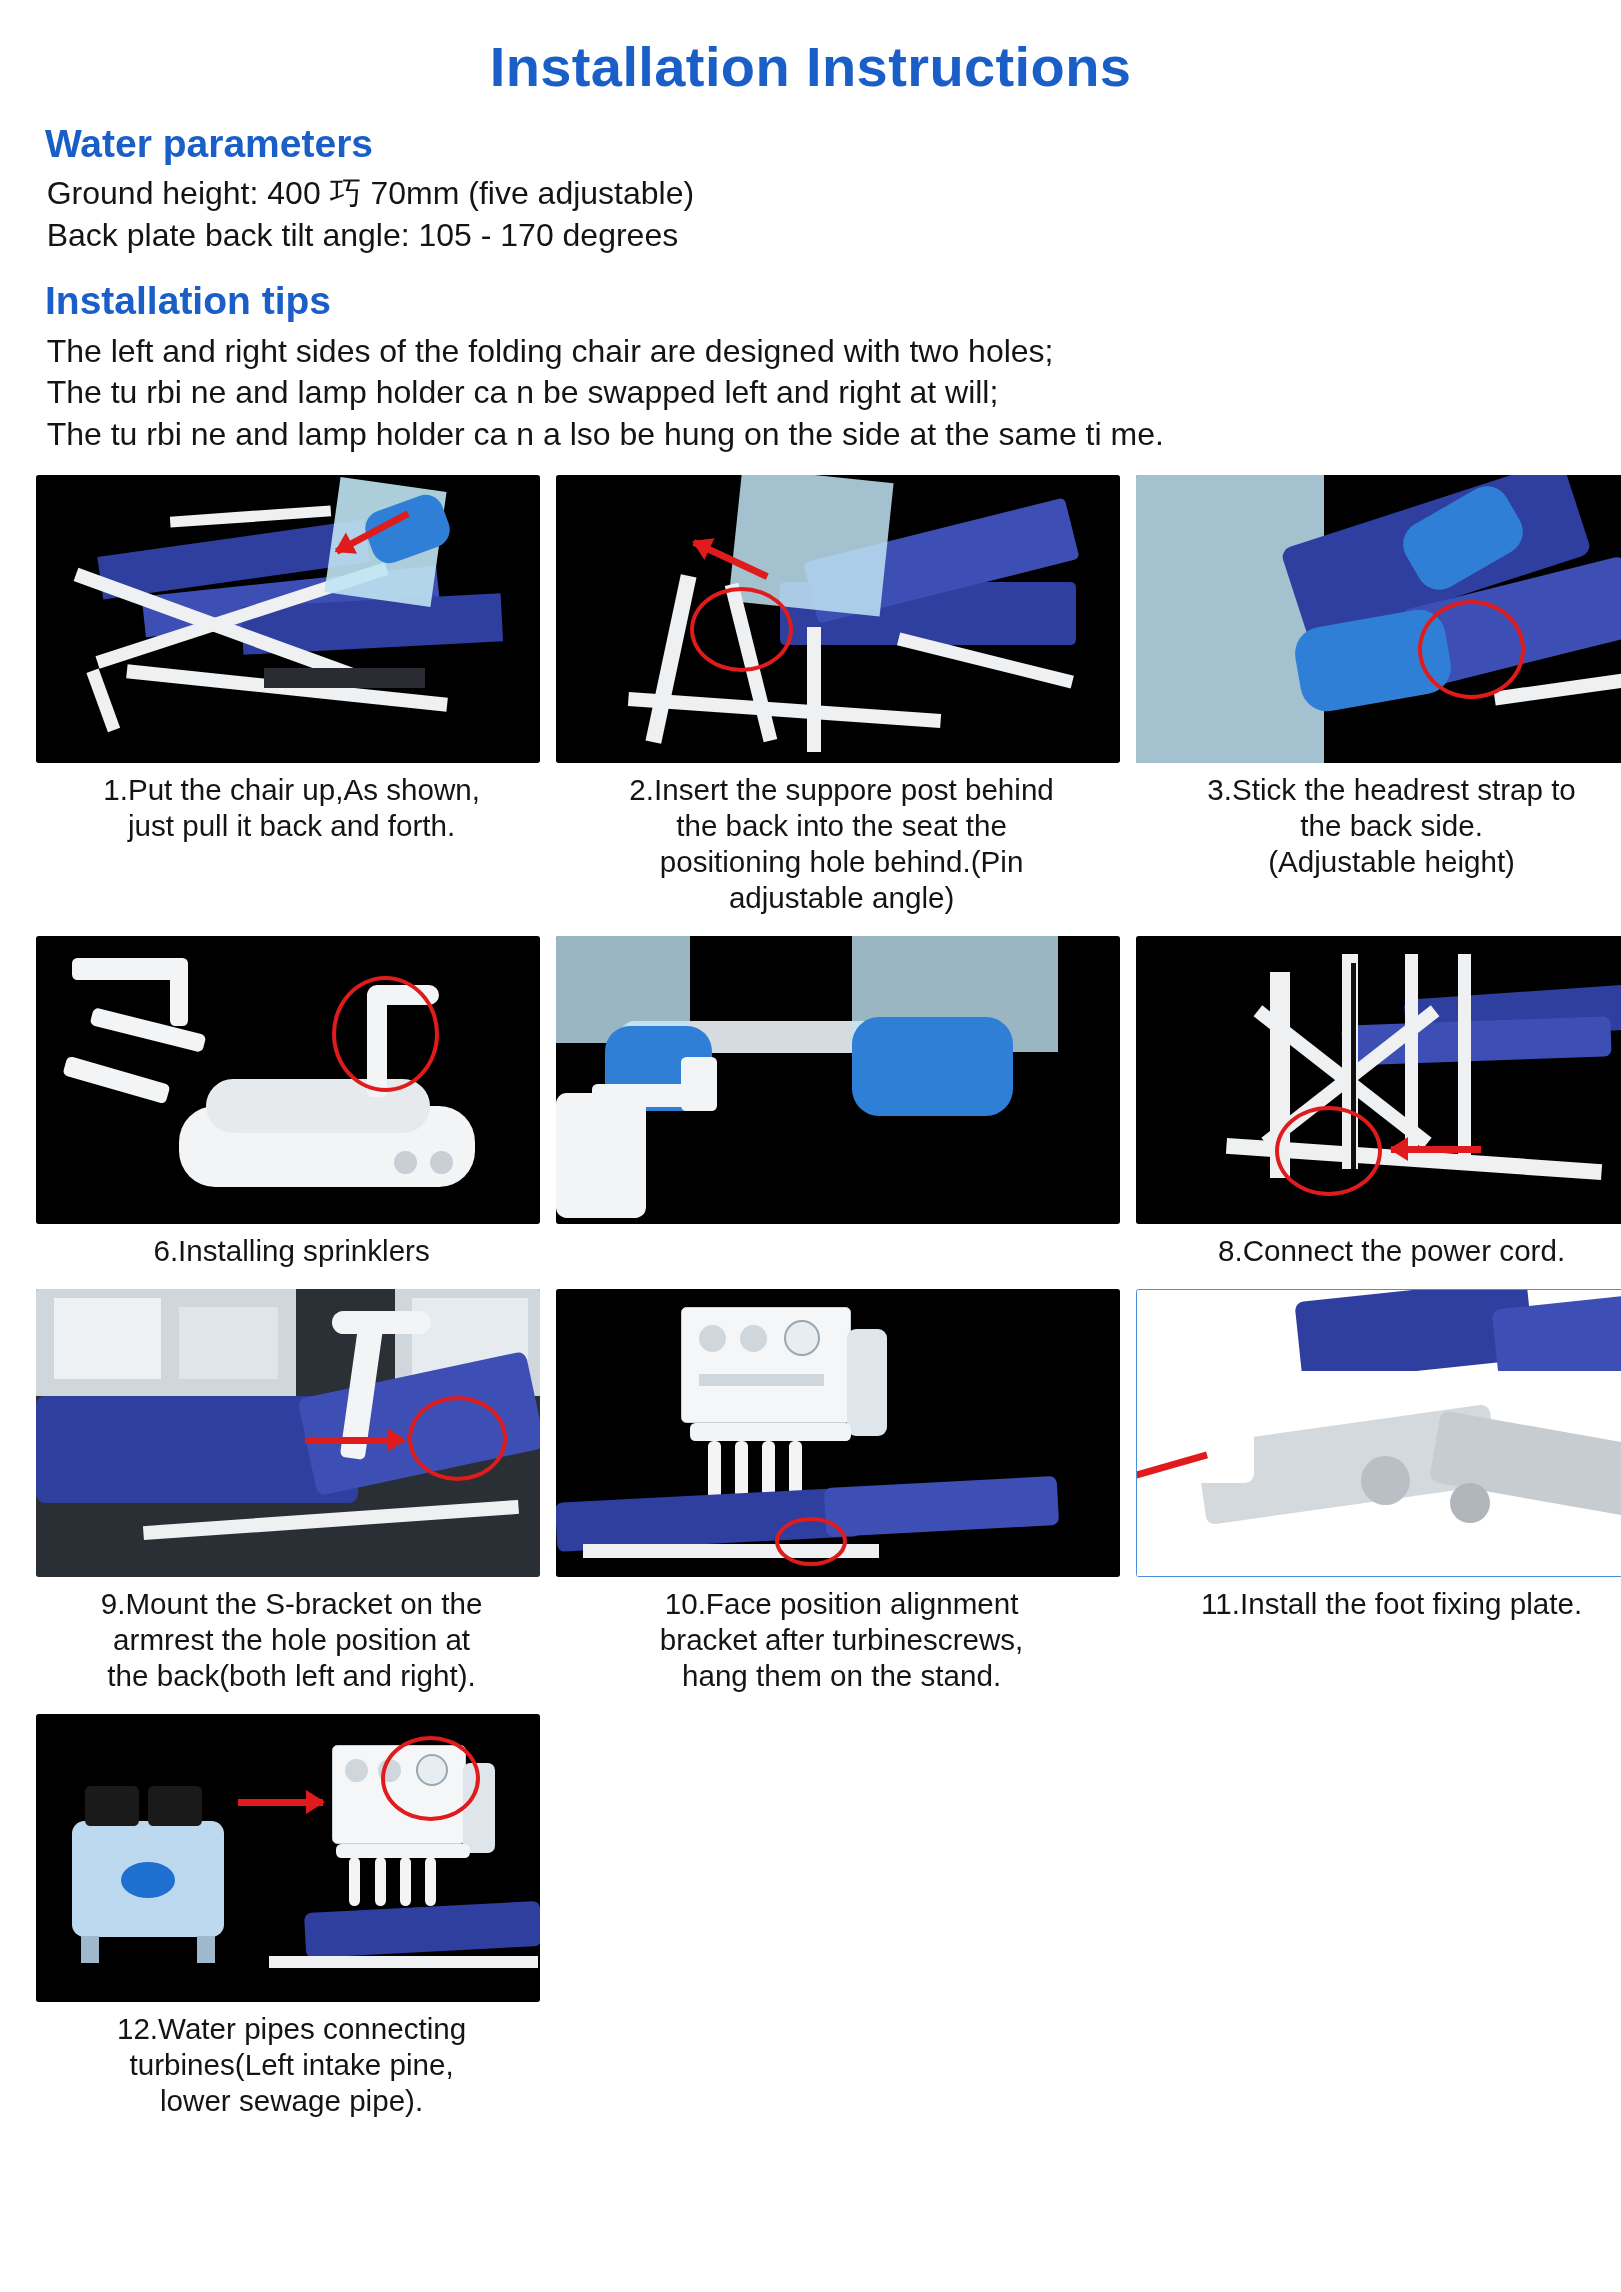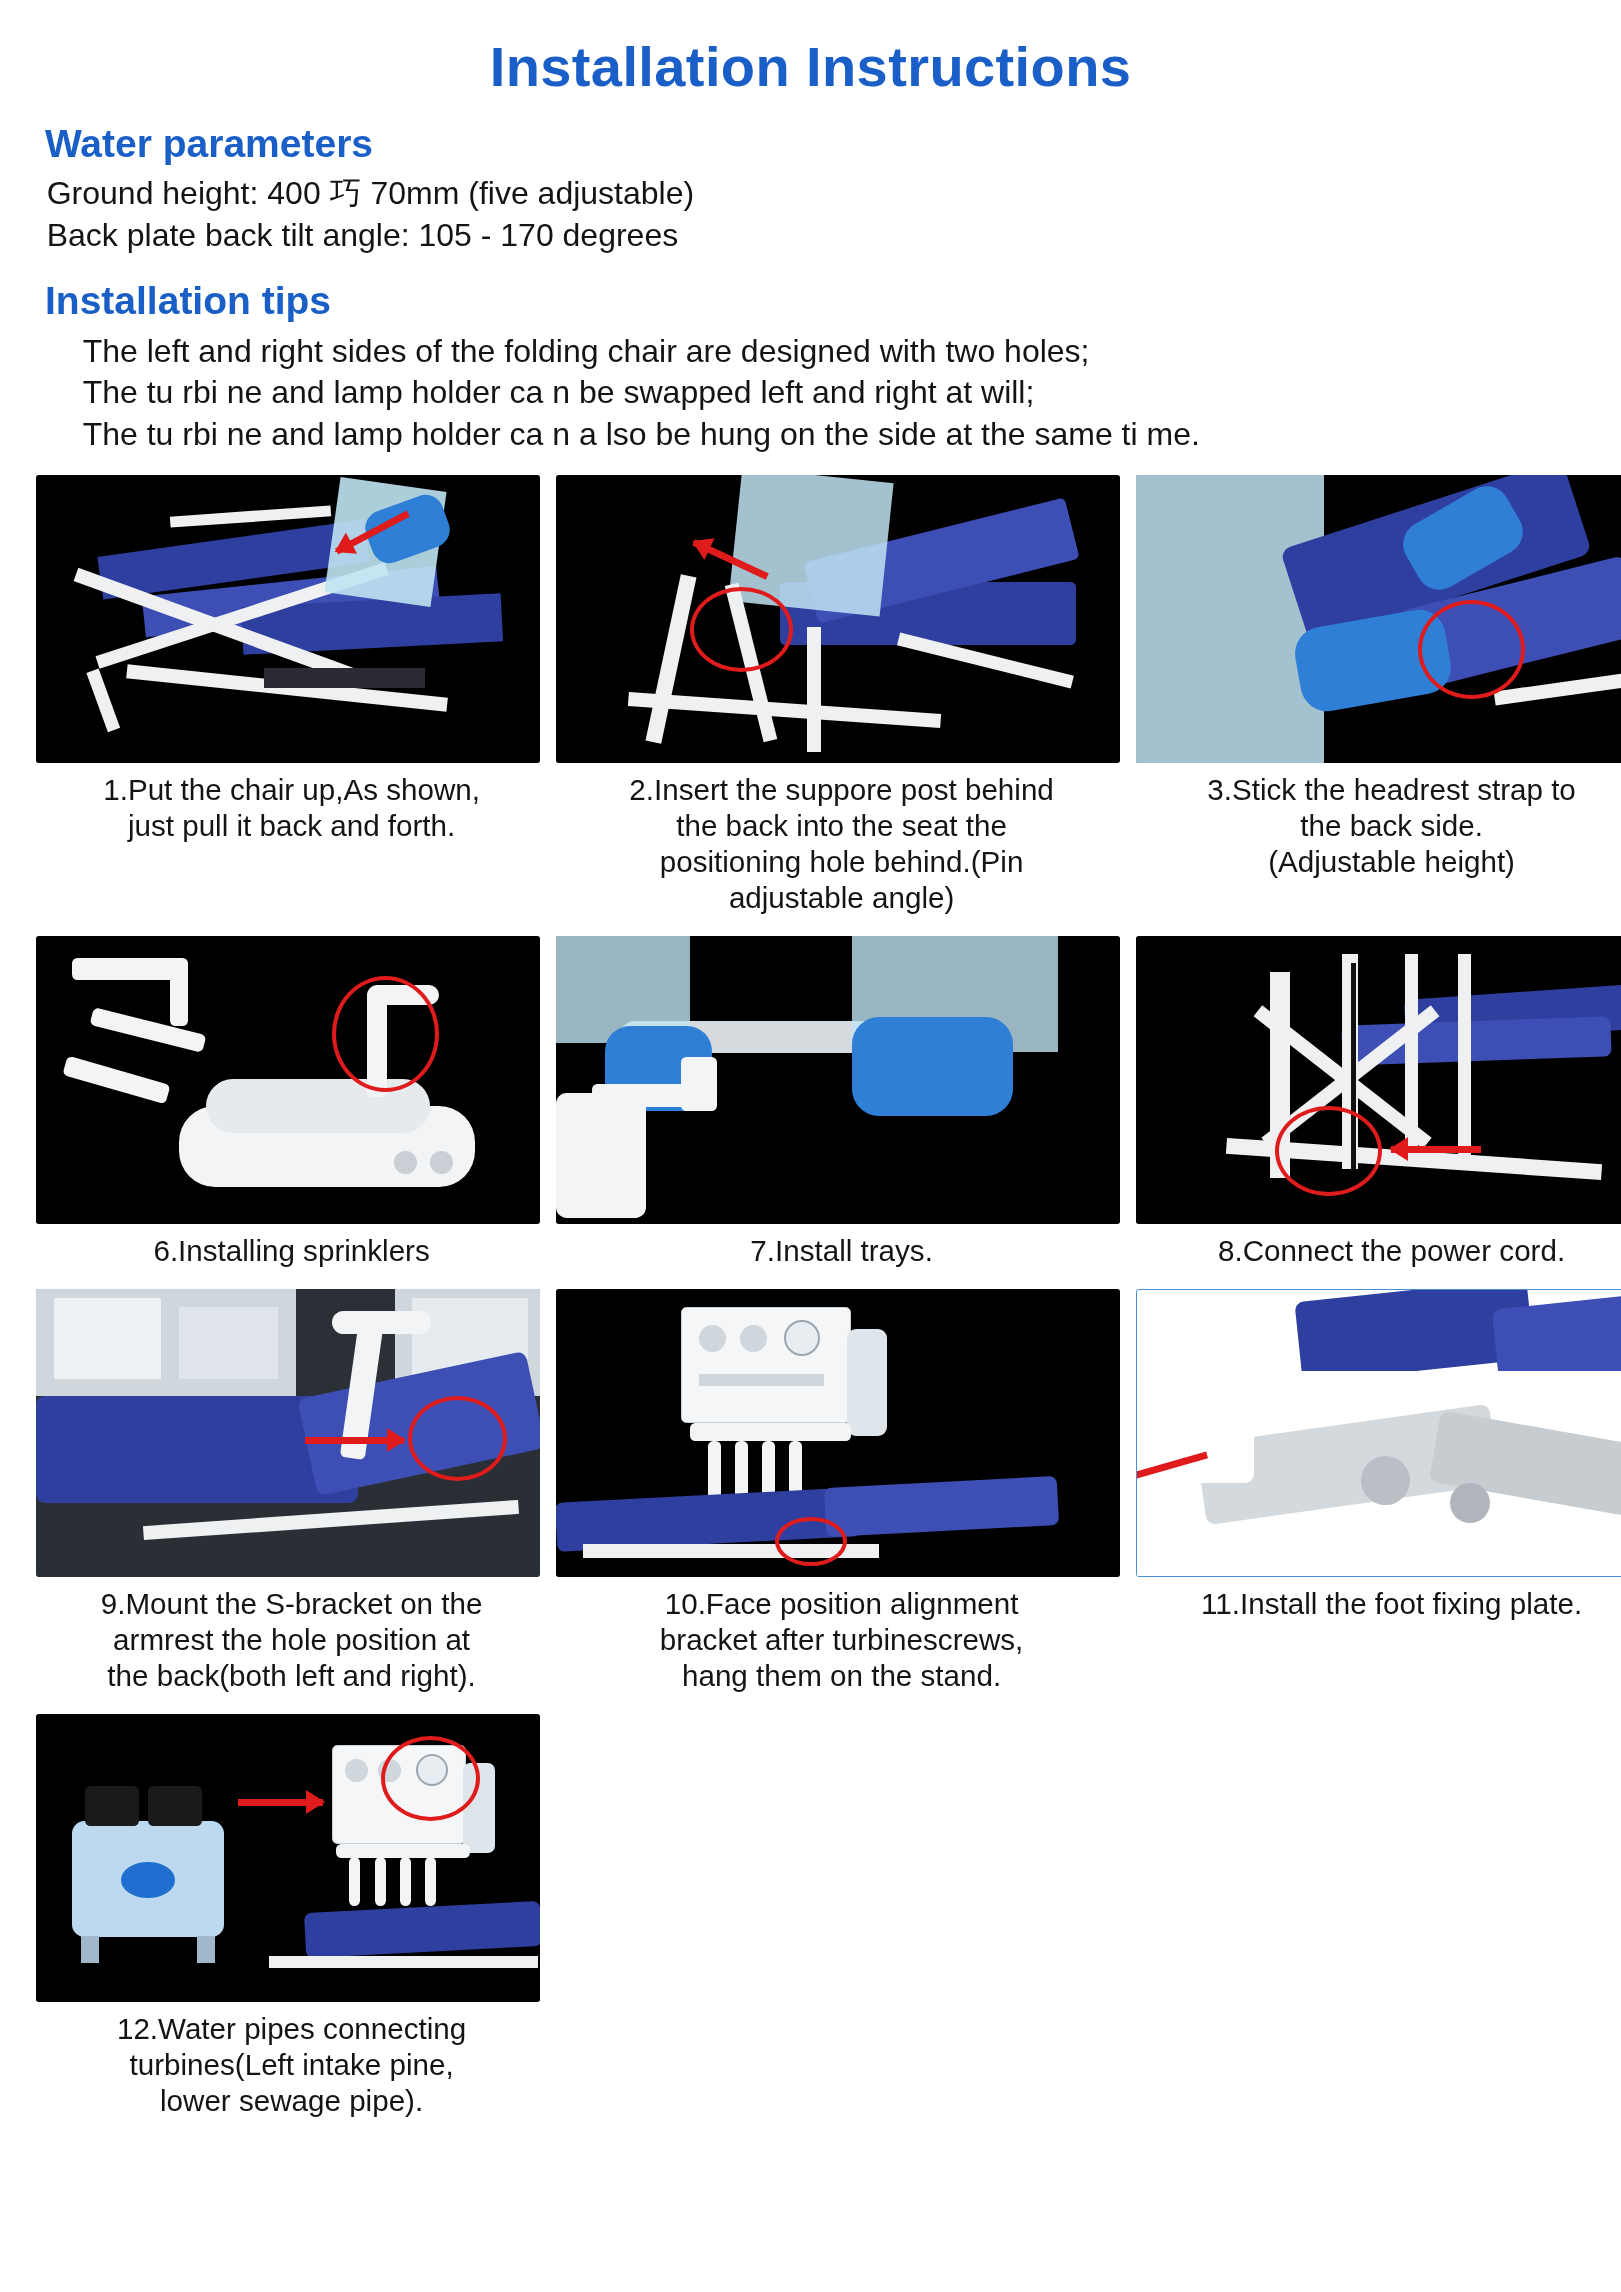--- a/index.html
+++ b/index.html
@@ -36,21 +36,21 @@
     line-height: 1.30;
   }
   .param-row {
     display: flex;
     white-space: pre;
   }
   .param-row .c1 { width: 484px; }
   .param-row .c2 { width: 296px; }
   .param-row .c3 { }
   .param-line { white-space: pre; }
-  .tips-lines .tip-line { white-space: pre; margin-left: 36px; }
+  .tips-lines .tip-line { white-space: pre; }
 
   .grid {
     display: grid;
     grid-template-columns: 504px 564px 504px;
     column-gap: 16px;
     row-gap: 0px;
     margin-top: 19.7px;
   }
   .cell { }
   .photo {
@@ -217,21 +217,20 @@
       <div class="photo">
         <div class="shape" style="left:63px; top:85px; width:358px; height:32px; border-radius:16px; background:#d6dbe0;"></div>
         <div class="shape drape" style="left:0px; top:0px; width:134px; height:107px; opacity:.8;"></div>
         <div class="shape drape" style="left:296px; top:0px; width:206px; height:116px; opacity:.8;"></div>
         <div class="shape glove" style="left:296px; top:81px; width:161px; height:99px; border-radius:27px;"></div>
         <div class="shape glove" style="left:49px; top:90px; width:107px; height:85px; border-radius:25px;"></div>
         <div class="shape white-arm" style="left:125px; top:121px; width:36px; height:54px;"></div>
         <div class="shape white-arm" style="left:36px; top:148px; width:125px; height:23px;"></div>
         <div class="shape white-arm" style="left:0px; top:157px; width:90px; height:125px; border-radius:10.7px;"></div>
       </div>
-      <div class="caption">7.Install trays.</div>
     </div>
 
     <div class="cell c2col">
       <div class="photo">
         <div class="shape cushion" style="left:269px; top:54px; width:287px; height:45px; transform:rotate(-4deg); border-radius:7.2px;"></div>
         <div class="shape cushion2" style="left:206px; top:85px; width:269px; height:40px; transform:rotate(-2deg); border-radius:7.2px;"></div>
         <div class="shape bar" style="left:134px; top:36px; width:19.7px; height:206px;"></div>
         <div class="shape bar" style="left:206px; top:18px; width:16px; height:215px;"></div>
         <div class="shape bar" style="left:269px; top:18px; width:12.5px; height:206px;"></div>
         <div class="shape bar" style="left:322px; top:18px; width:12.5px; height:206px;"></div>

